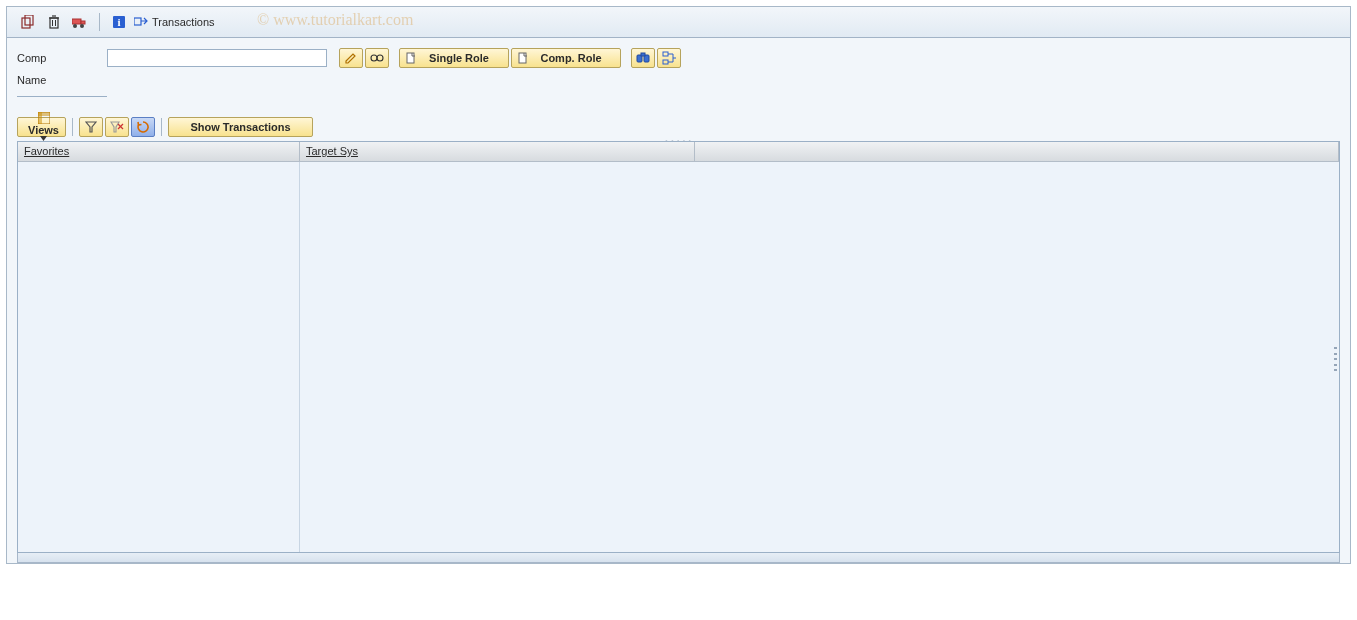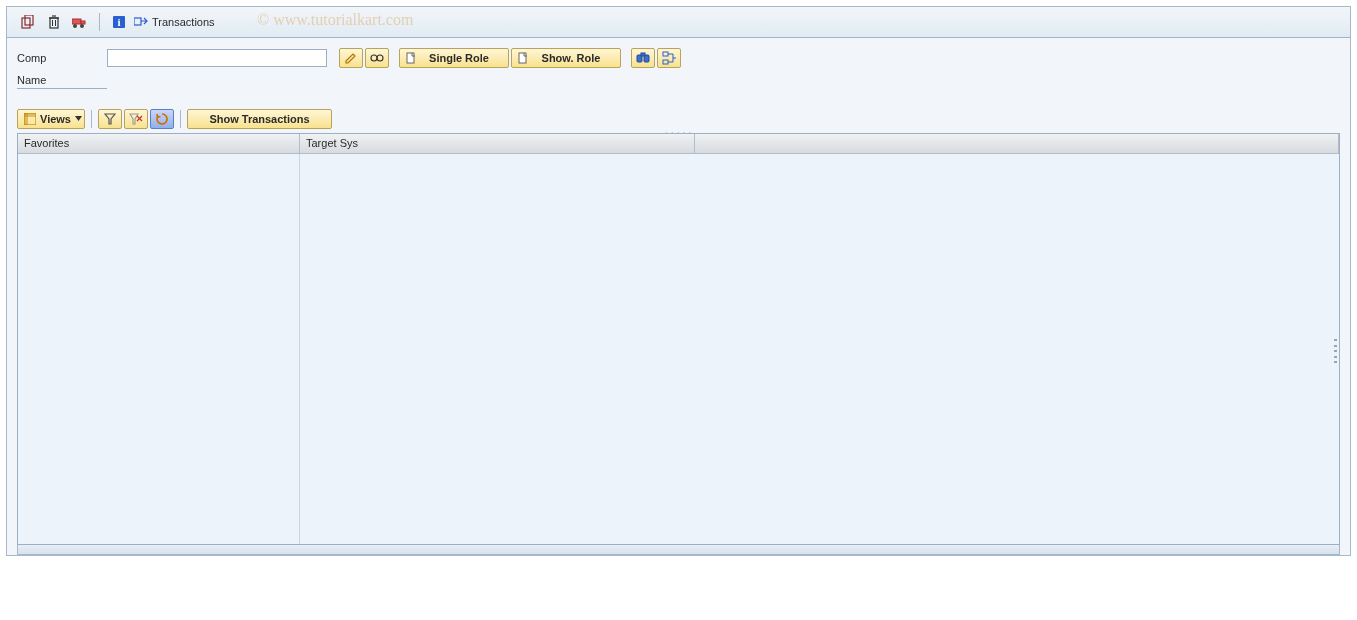--- a/index.html
+++ b/index.html
@@ -96,21 +96,21 @@
     font-size: 11px;
     cursor: pointer;
   }
   .yellow-btn.icon-only { width: 24px; padding: 0; }
   .yellow-btn.wide { min-width: 110px; }
   .yellow-btn svg { flex-shrink: 0; }
   .yellow-btn span.lbl { flex: 1; text-align: center; font-weight: bold; }
   .name-underline {
     width: 90px;
     border-bottom: 1px solid #9bb0c6;
-    padding-bottom: 2px;
+    padding-bottom: 10px;
   }
   .alv-toolbar {
     display: flex;
     align-items: center;
     gap: 2px;
     margin: 20px 0 4px 0;
   }
   .grid {
     border: 1px solid #9bb0c6;
     background: #edf3fa;
@@ -232,21 +232,21 @@
               <rect x="1" y="1" width="7" height="10" fill="#fff" stroke="#666"></rect>
               <path d="M6 1 L6 4 L9 4" fill="none" stroke="#666"></path>
             </svg>
           <span class="lbl">Single Role</span>
         </div>
         <div class="yellow-btn wide">
           <svg width="10" height="12">
               <rect x="1" y="1" width="7" height="10" fill="#fff" stroke="#666"></rect>
               <path d="M6 1 L6 4 L9 4" fill="none" stroke="#666"></path>
             </svg>
-          <span class="lbl">Show. Role</span>
+          <span class="lbl">Comp. Role</span>
         </div>
         <div style="width:6px"></div>
         <div class="yellow-btn icon-only">
           <svg width="14" height="14">
               <rect x="1" y="4" width="5" height="7" rx="1" fill="#3a6fd1" stroke="#234a9d"></rect>
               <rect x="8" y="4" width="5" height="7" rx="1" fill="#3a6fd1" stroke="#234a9d"></rect>
               <rect x="5" y="2" width="4" height="3" fill="#3a6fd1" stroke="#234a9d"></rect>
             </svg>
         </div>
         <div class="yellow-btn icon-only">
@@ -258,21 +258,21 @@
         </div>
       </div>
     </div>
 
     <div class="field-row">
       <div class="field-label name-underline">Name</div>
       <span></span>
     </div>
 
     <div class="alv-toolbar">
-      <div class="yellow-btn" style="padding-right:2px;">
+      <div class="yellow-btn" style="padding-right:2px;flex-direction:column;">
         <svg width="12" height="12">
             <rect x="0" y="0" width="12" height="12" fill="none" stroke="#b07000"></rect>
             <rect x="0" y="0" width="12" height="4" fill="#c88a00" fill-opacity="0.5"></rect>
             <rect x="0" y="0" width="4" height="12" fill="#c88a00" fill-opacity="0.5"></rect>
           </svg>
         <span class="lbl" style="margin:0 4px;">Views</span>
         <svg width="7" height="6">
             <path d="M0 0 L7 0 L3.5 5 Z" fill="#333"></path>
           </svg>
       </div>
@@ -294,21 +294,21 @@
             <path d="M6 1 A5 5 0 1 1 1.5 4" fill="none" stroke="#d66a00" stroke-width="1.6"></path>
             <path d="M1 1 L1.5 4 L4.5 3.5" fill="none" stroke="#d66a00" stroke-width="1.6"></path>
           </svg>
       </div>
       <div class="tool-sep"></div>
       <div class="yellow-btn" style="min-width:145px;">
         <span class="lbl">Show Transactions</span>
       </div>
     </div>
 
-    <div style="position:relative;">
+    <div style="position:relative;text-decoration:underline;">
       <div class="resize-dots">▪ ▪ ▪ ▪ ▪</div>
       <div class="grid">
         <div style="flex:1;display:flex;flex-direction:column;">
           <div class="grid-header">
             <div class="gh col-favorites">Favorites</div>
             <div class="gh col-target">Target Sys</div>
             <div class="gh col-rest"></div>
           </div>
           <div style="flex:1;display:flex;">
             <div class="col-favorites col-body"></div>

